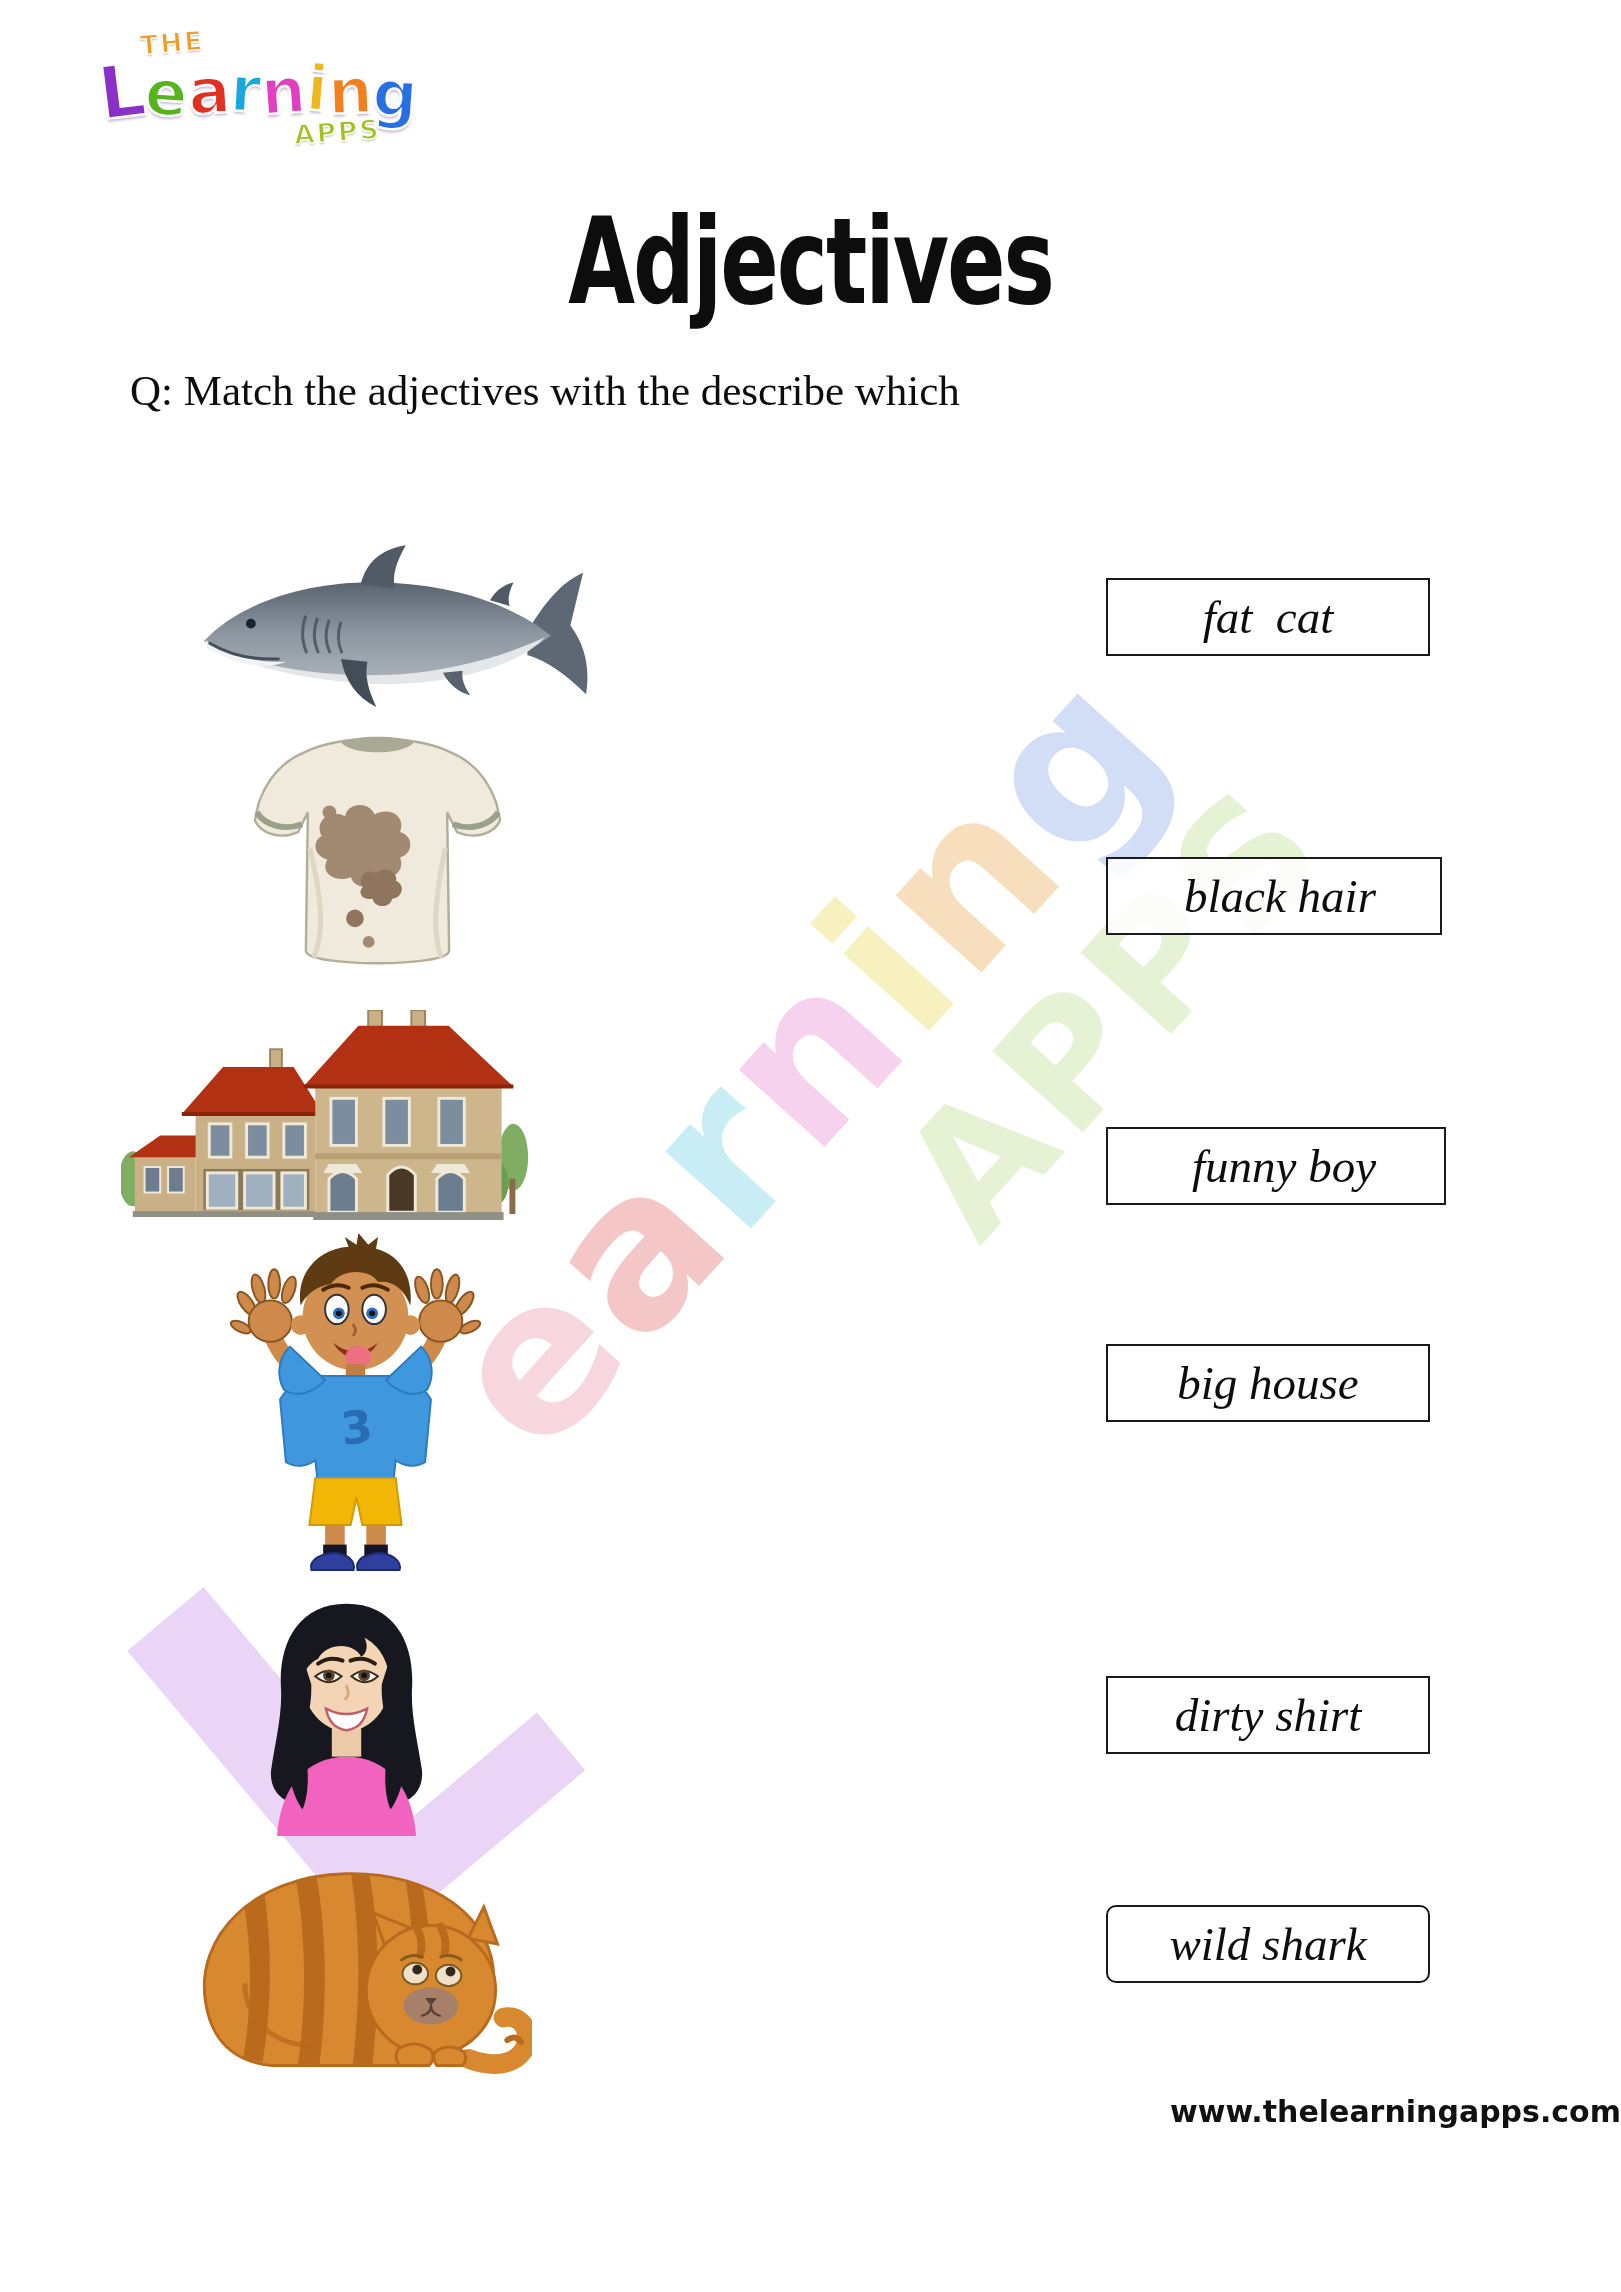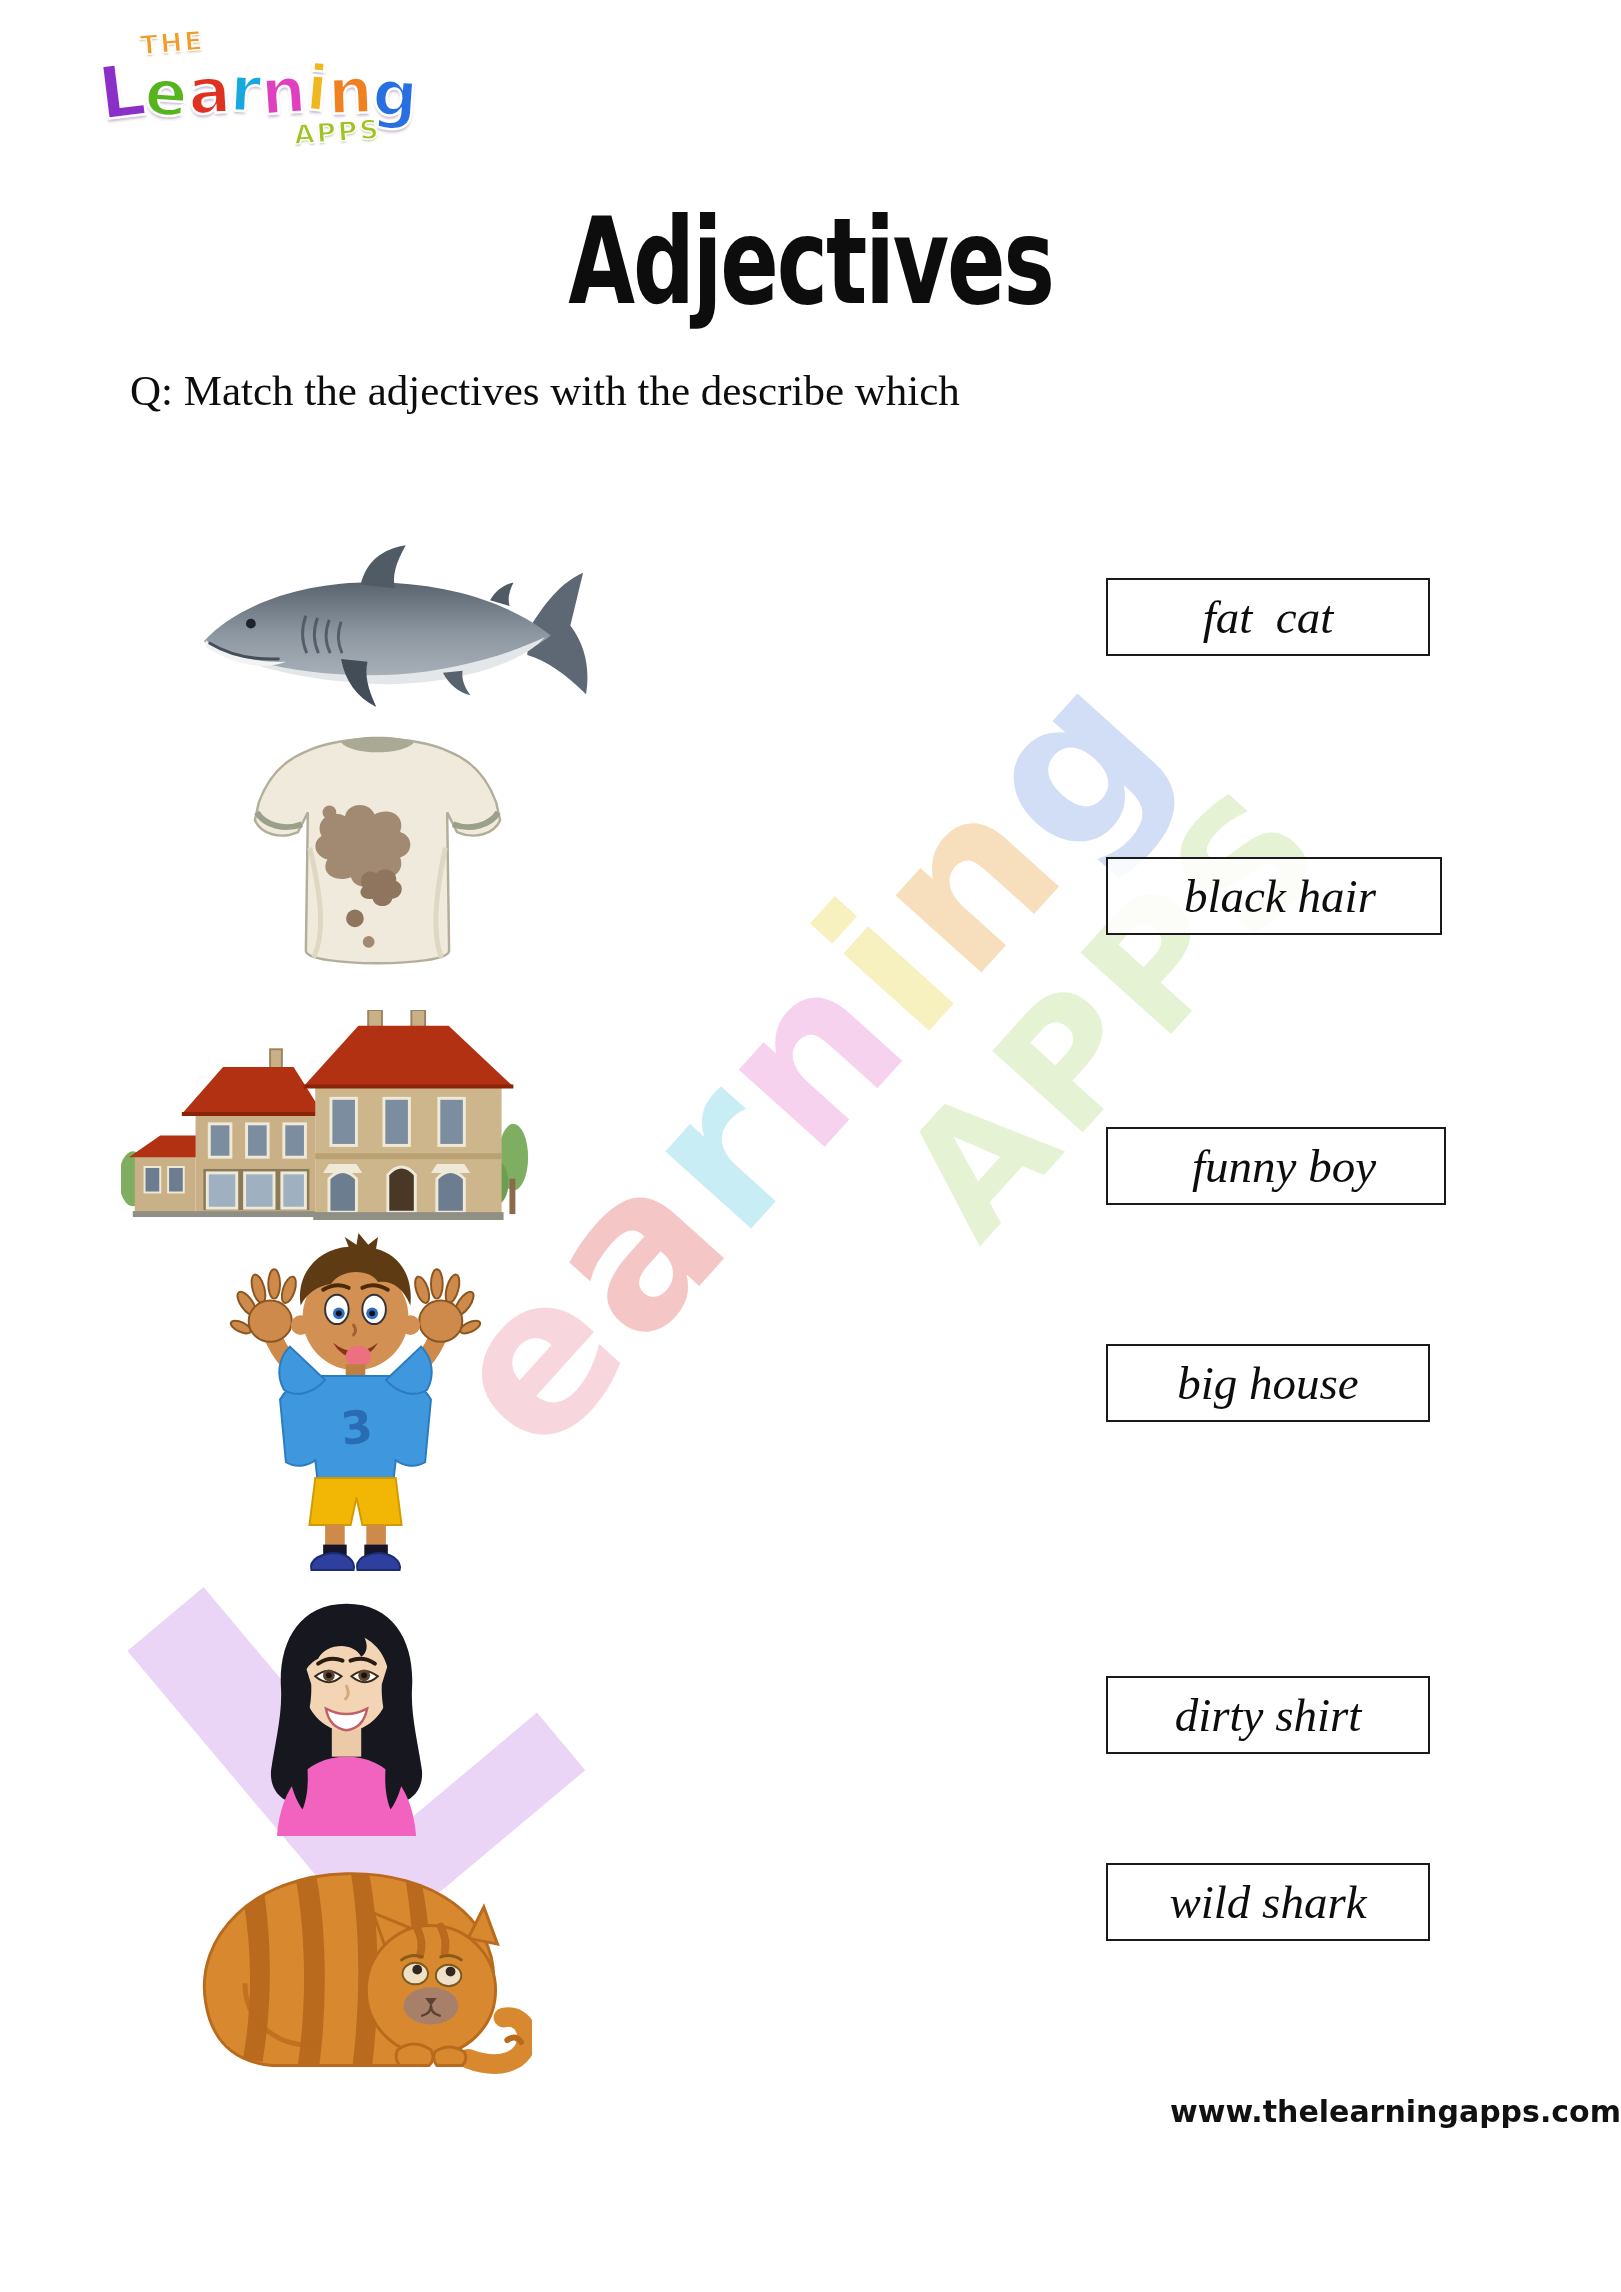--- a/index.html
+++ b/index.html
@@ -50,21 +50,21 @@
   #pic-boy   {left:223px; top:1231px; width:265px; height:343px;}
   #pic-woman {left:261px; top:1596px; width:172px; height:240px;}
   #pic-cat   {left:184px; top:1858px; width:348px; height:235px;}
   
   .answer-box{position:absolute; left:1106px; width:320px; height:74px; z-index:2;
     border:2.9px solid #1a1a1a; background:rgba(255,255,255,.85);
     display:flex; align-items:center; justify-content:center;font-style:italic;}
   .answer-box span{font-family:"Liberation Serif",serif; font-size:47px;
     color:#0d0d0d; white-space:pre;}
   .b0{top:578px;} .b1{top:857px;padding-left:12px;} .b2{top:1127px;padding-left:16px;}
-  .b3{top:1344px;} .b4{top:1676px;} .b5{top:1863px;}
+  .b3{top:1344px;} .b4{top:1676px;} .b5{top:1905px;border-radius:10px;}
   
   .footer{position:absolute; left:0; top:2094px; width:100%; text-align:right; z-index:2;
     font-family:"DejaVu Sans",sans-serif; font-weight:bold; font-size:30px; color:#111;}
 </style>
 </head>
 <body>
 
 <div id="page">
 
   <div class="wm" id="wmL" style="color: rgb(217, 179, 239);">L</div>

